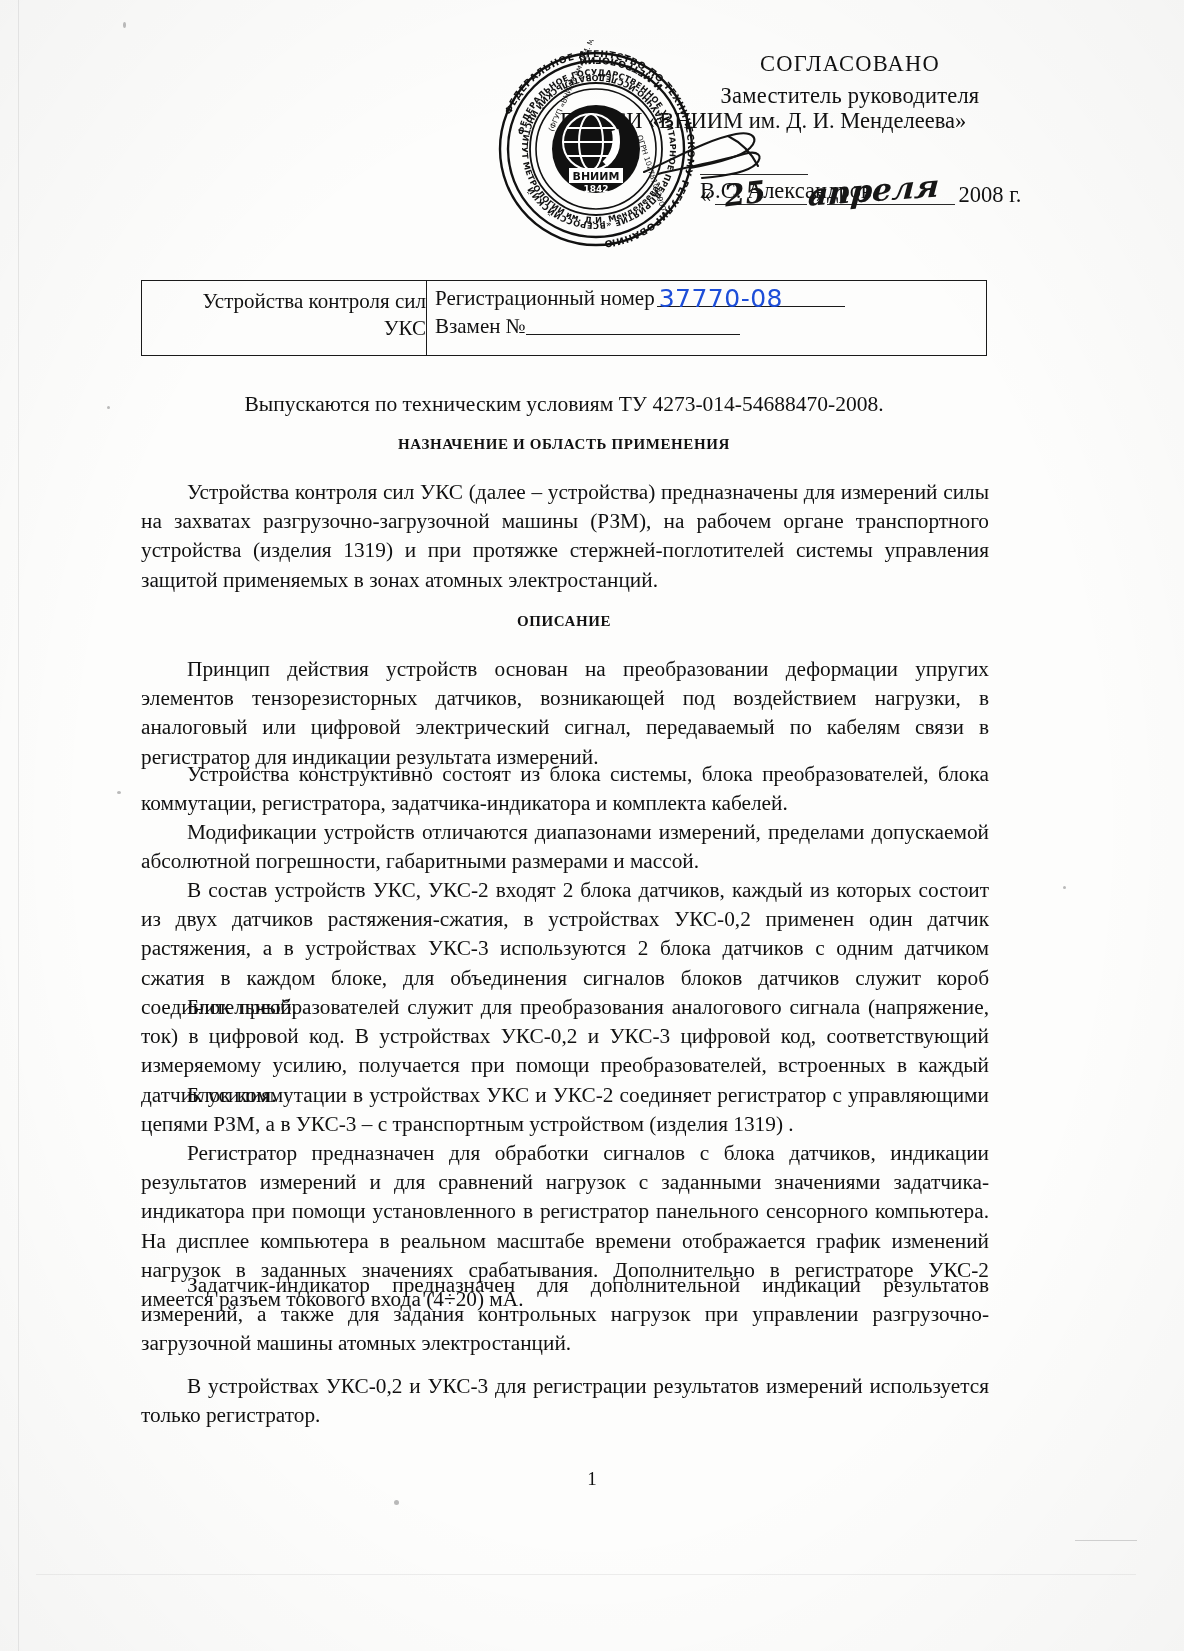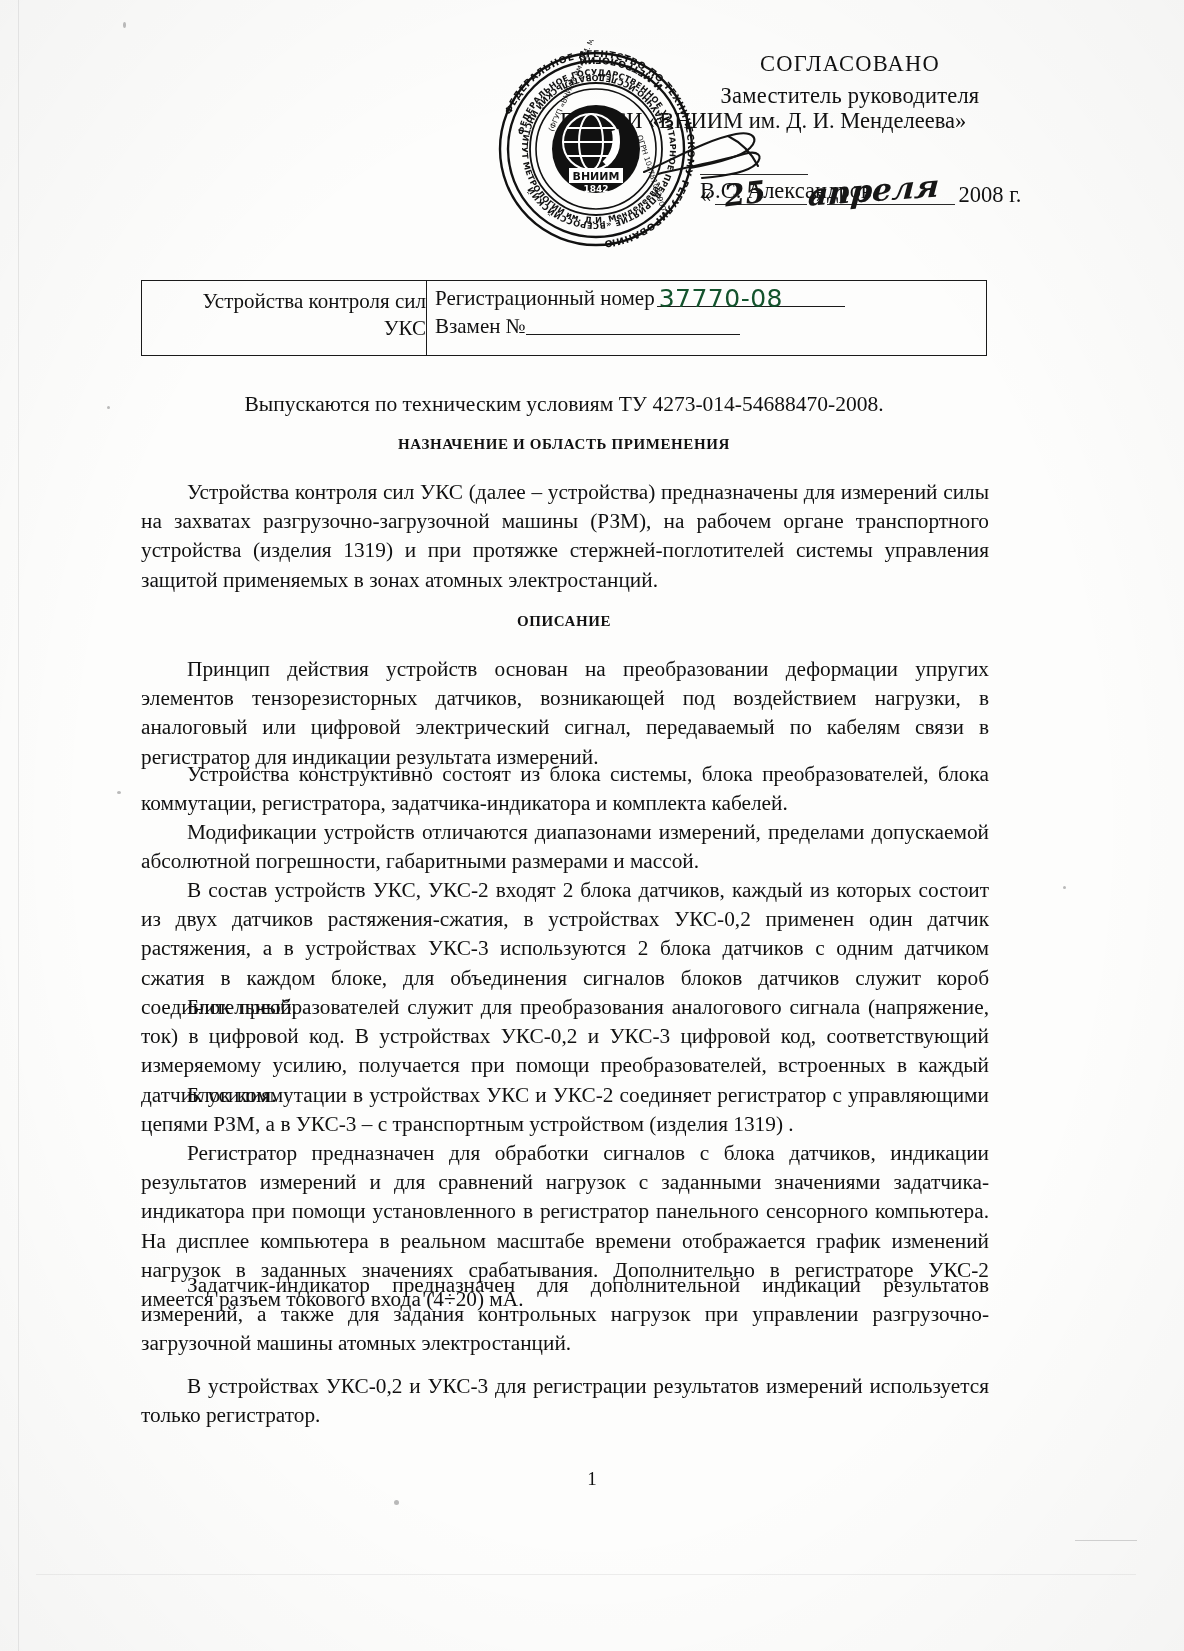--- a/index.html
+++ b/index.html
@@ -199,21 +199,21 @@
     border-bottom: 1.5px solid #1a1a1a;
     vertical-align: -2px;
   }
   .hand-regnum {
     position: absolute;
     left: 2px;
     top: -24px;
     font-family: "DejaVu Sans", sans-serif;
     font-size: 25px;
     letter-spacing: 0.5px;
-    color: #14532d;
+    color: #1d4ed8;
     white-space: nowrap;
   }
 
   
   .tu-line {
     position: absolute;
     left: 141px;
     top: 392px;
     width: 846px;
     text-align: center;

